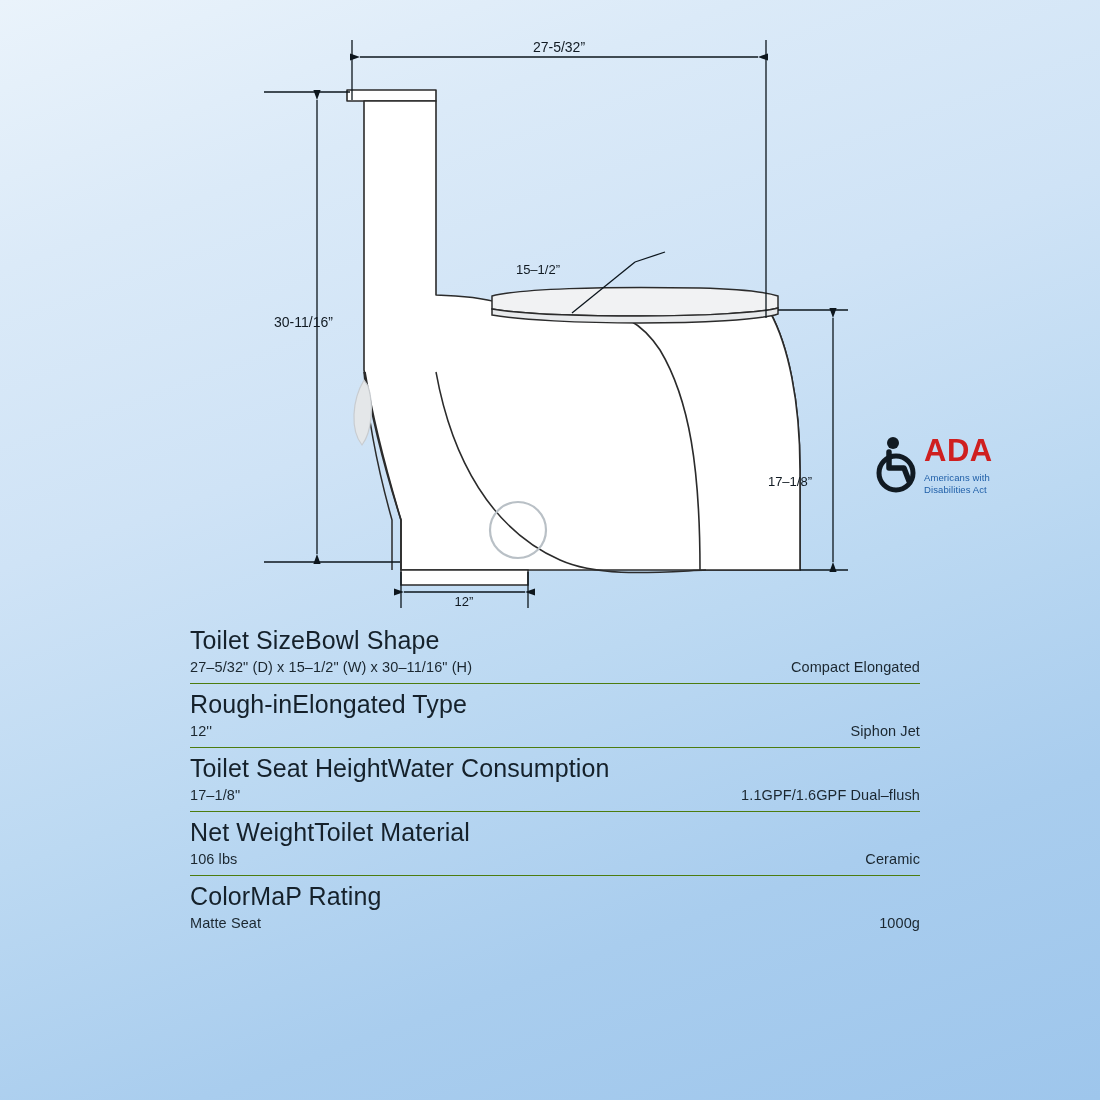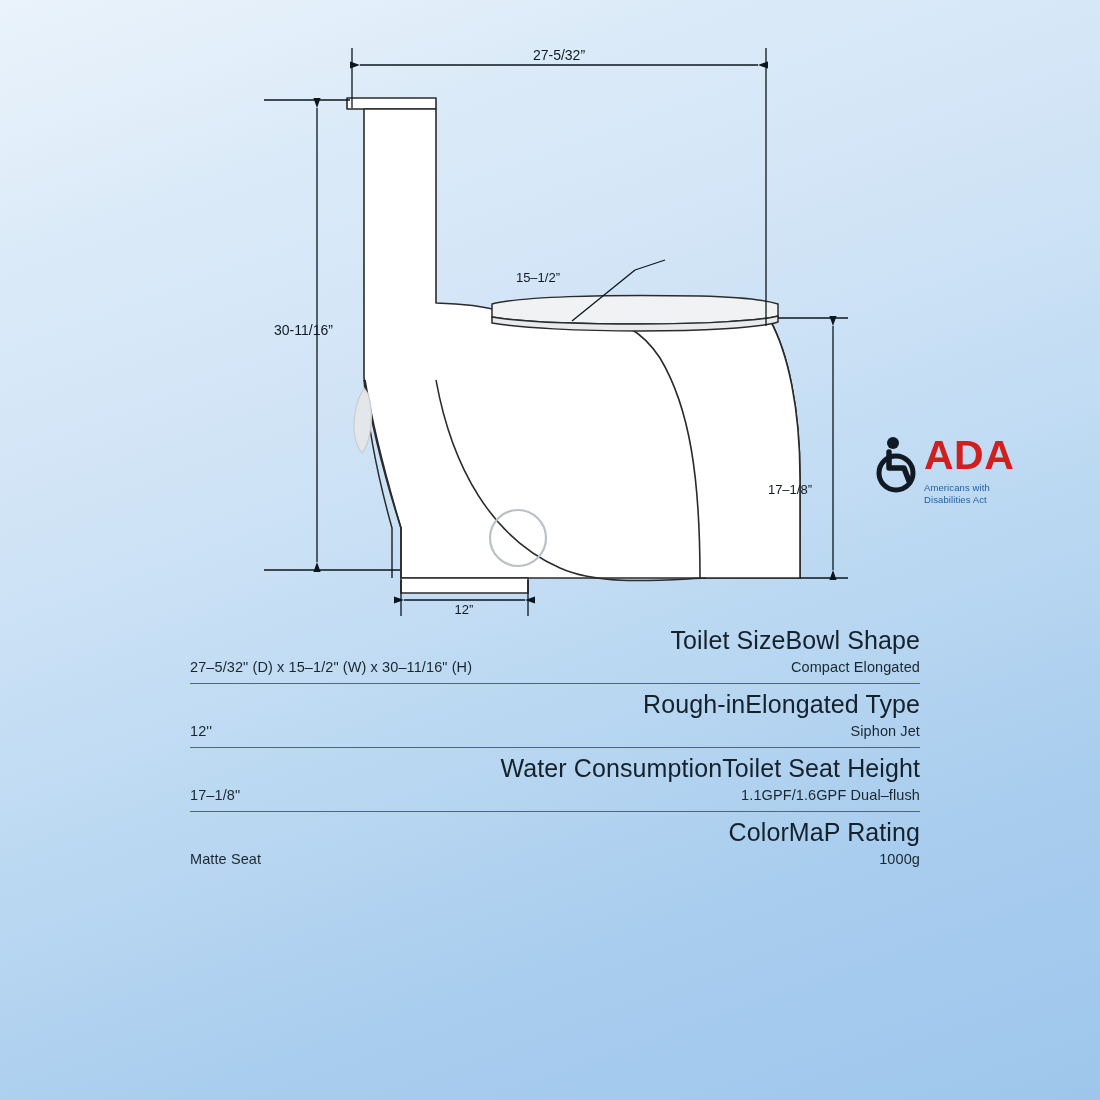--- a/index.html
+++ b/index.html
@@ -12,21 +12,21 @@
     font-family: "Liberation Sans", sans-serif;
     background: linear-gradient(160deg, #eaf3fb 0%, #dbeaf8 18%, #cfe3f6 38%, #bcd9f2 58%, #a9cdee 78%, #9ec6ec 100%);
     overflow: hidden;
     position: relative;
   }
 
   
   #drawing {
     position: absolute;
     left: 0;
-    top: 8px;
+    top: 0;
     width: 1100px;
     height: 620px;
     text-decoration: underline;
   }
   #drawing svg {
     display: block;
   }
 
   
   #ada-badge {
@@ -36,21 +36,21 @@
     width: 150px;
     height: 70px;
   }
   #ada-badge .ada-text {
     position: absolute;
     left: 48px;
     top: 0px;
     line-height: 1;
   }
   #ada-badge .ada-title {
-    font-size: 41px;
+    font-size: 31px;
     font-weight: bold;
     color: #cf1f1f;
     letter-spacing: 0.5px;
   }
   #ada-badge .ada-sub {
     font-size: 9.5px;
     color: #1f5fa8;
     line-height: 1.25;
     margin-top: 6px;
     letter-spacing: 0.1px;
@@ -67,21 +67,21 @@
     position: relative;
     border-top: 1px solid #4d7c0f;
     padding-top: 6px;
     padding-bottom: 8px;
   }
   .spec-row:first-child {
     border-top: none;
   }
   .spec-heads {
     display: flex;
-    justify-content: flex-end;
+    justify-content: flex-start;
     align-items: baseline;
   }
   .spec-vals {
     display: flex;
     justify-content: space-between;
     align-items: baseline;
     margin-top: 4px;
   }
   .head {
     font-size: 25px;
@@ -229,29 +229,39 @@
       <div class="head right">Elongated Type</div>
     </div>
     <div class="spec-vals">
       <div class="val left">12''</div>
       <div class="val right">Siphon Jet</div>
     </div>
   </div>
 
   <div class="spec-row">
     <div class="spec-heads">
+      <div class="head left">Toilet Seat Height</div>
       <div class="head right">Water Consumption</div>
-      <div class="head left">Toilet Seat Height</div>
     </div>
     <div class="spec-vals">
       <div class="val left">17–1/8"</div>
       <div class="val right">1.1GPF/1.6GPF Dual–flush</div>
     </div>
   </div>
 
+  <div class="spec-row">
+    <div class="spec-heads">
+      <div class="head left">Net Weight</div>
+      <div class="head right">Toilet Material</div>
+    </div>
+    <div class="spec-vals">
+      <div class="val left">106 lbs</div>
+      <div class="val right">Ceramic</div>
+    </div>
+  </div>
 
   <div class="spec-row">
     <div class="spec-heads">
       <div class="head left">Color</div>
       <div class="head right">MaP Rating</div>
     </div>
     <div class="spec-vals">
       <div class="val left">Matte Seat</div>
       <div class="val right">1000g</div>
     </div>

